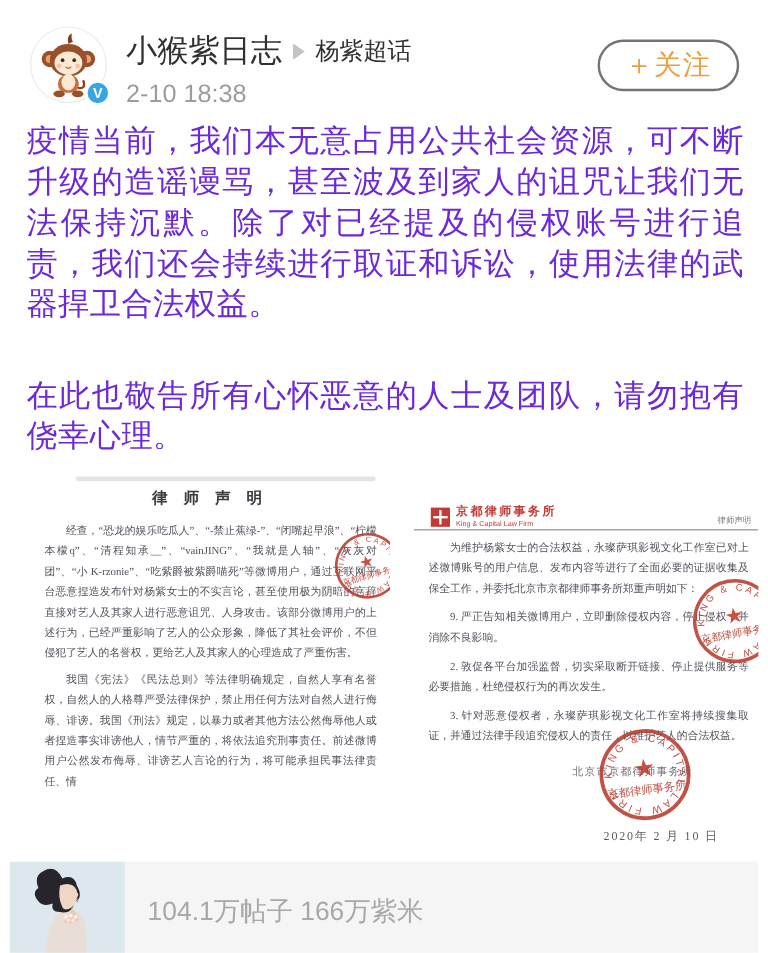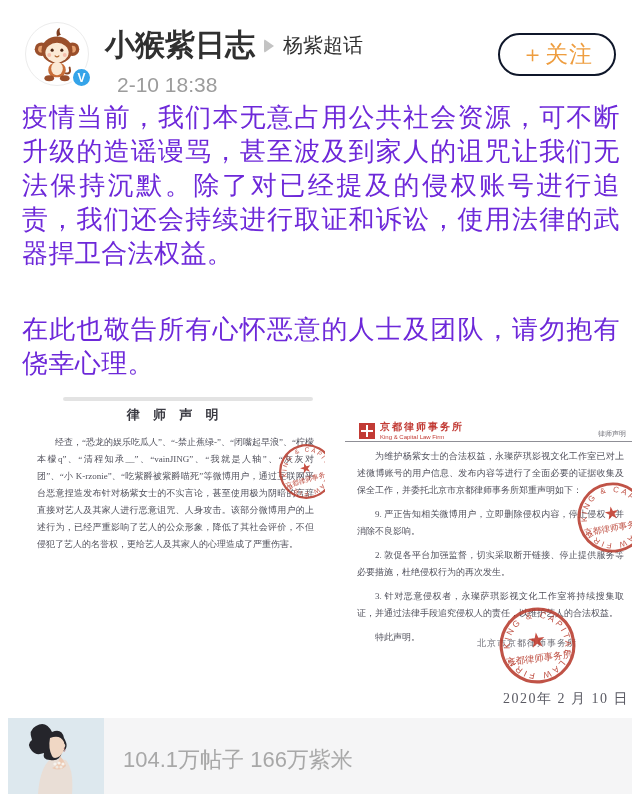--- a/index.html
+++ b/index.html
@@ -15,27 +15,27 @@
   .post-header { position:absolute; left:25px; top:22px; right:24px; height:66px; display:flex; align-items:flex-start; }
   .avatar-wrap { position:relative; width:64px; height:64px; flex:0 0 64px; cursor:pointer; }
   .avatar-ring { width:64px; height:64px; border-radius:50%; background:#fff; border:1px solid #ececec; overflow:hidden; }
   .v-badge {
     position:absolute; right:-3px; bottom:-2px; width:21px; height:21px; border-radius:50%;
     background:#35a4e9; border:2px solid #fff; color:#fff; font-size:12px; font-weight:bold;
     display:flex; align-items:center; justify-content:center;
   }
   .user-info { margin-left:16px; padding-top:3px; }
   .name-row { display:flex; align-items:center; gap:9px; }
-  .user-name { font-size:30px; color:#303030; font-weight:700; cursor:pointer; }
+  .user-name { font-size:26px; color:#303030; font-weight:400; cursor:pointer; }
   .chev { width:0; height:0; border-left:10px solid #c3c3c3; border-top:7px solid transparent; border-bottom:7px solid transparent; border-radius:2px; }
   .supertopic-link { font-size:20px; color:#303030; font-weight:500; cursor:pointer; }
-  .timestamp { margin-top:7px; font-size:21px; color:#9c9c9c;margin-left:12px; }
+  .timestamp { margin-top:7px; font-size:21px; color:#9c9c9c; }
   .follow-btn {
     margin-left:auto; margin-top:11px; height:43px; padding:0 21px;
-    border:2px solid #0f172a; border-radius:22px; background:#fff;
+    border:2px solid #737373; border-radius:22px; background:#fff;
     color:#ee9d3f; font-size:23px; display:flex; align-items:center; cursor:pointer;
     font-family:inherit; letter-spacing:1px;
   }
 
   
   .post-text { position:absolute; left:22px; right:20px; top:100px; }
   .post-text p { font-size:26px; line-height:34px; color:#6d28d9; text-align:justify; letter-spacing:0.4px; }
   .post-text p + p { margin-top:42px; }
 
   
@@ -58,21 +58,21 @@
     background-image:linear-gradient(#fff,#fff),linear-gradient(#fff,#fff);
     background-size:2px 12px,12px 2px; background-position:7px 2px,2px 7px; background-repeat:no-repeat; }
   .firm-names { margin-left:5px; line-height:1; }
   .firm-cn { font-size:10px; color:#c23b35; font-weight:bold; letter-spacing:2px; font-family:"Liberation Serif","DejaVu Serif",serif; }
   .firm-en { font-size:6px; color:#c23b35; margin-top:2px; }
   .firm-corner { margin-left:auto; align-self:flex-end; font-size:7px; color:#75757d; padding-bottom:2px; }
   .doc-body-r { padding:6px 8px 0 12px; }
   .doc-body-r p + p { margin-top:7px; }
   .doc-closing { margin-top:7px; }
   .doc-signature { position:absolute; left:132px; top:219px; font-size:9px; color:#6d6d76; letter-spacing:1px; font-family:"Liberation Serif","DejaVu Serif",serif; }
-  .doc-date { position:absolute; left:158px; top:272px; font-size:14px; color:#5a5a63; letter-spacing:1.5px; font-family:"Liberation Serif","DejaVu Serif",serif; }
+  .doc-date { position:absolute; left:158px; top:272px; font-size:10px; color:#5a5a63; letter-spacing:1.5px; font-family:"Liberation Serif","DejaVu Serif",serif; }
 
   .seal { position:absolute; opacity:.88; pointer-events:none; }
   .seal-left-doc { left:253px; top:47px; width:57px; height:57px; transform:rotate(-16deg); }
   .seal-edge { left:231px; top:63px; width:73px; height:73px; transform:rotate(-10deg); }
   .seal-big { left:153px; top:188px; width:79px; height:79px; transform:rotate(-7deg); }
 
   
   .topic-card { position:absolute; left:8px; top:718px; width:624px; height:78px; background:#f5f5f6; display:flex; cursor:pointer; }
   .topic-thumb { width:96px; height:78px; flex:0 0 96px; overflow:hidden; }
   .topic-texts { margin-left:19px; padding-top:17px; }
@@ -124,20 +124,21 @@
   <p>在此也敬告所有心怀恶意的人士及团队，请勿抱有侥幸心理。</p>
 </div>
 
 <div class="docs">
 
   <div class="doc doc-left">
     <div class="doc-strip"></div>
     <div class="doc-title">律 师 声 明</div>
     <div class="doc-body">
       <p>经查，“恐龙的娱乐吃瓜人”、“-禁止蕉绿-”、“闭嘴起早浪”、“柠檬本檬q”、“清程知承__”、“vainJING”、“我就是人轴”、“灰灰对团”、“小 K-rzonie”、“吃紫爵被紫爵喵死”等微博用户，通过互联网平台恶意捏造发布针对杨紫女士的不实言论，甚至使用极为阴暗的言辞直接对艺人及其家人进行恶意诅咒、人身攻击。该部分微博用户的上述行为，已经严重影响了艺人的公众形象，降低了其社会评价，不但侵犯了艺人的名誉权，更给艺人及其家人的心理造成了严重伤害。</p>
+      <p>我国《宪法》《民法总则》等法律明确规定，自然人享有名誉权，自然人的人格尊严受法律保护，禁止用任何方法对自然人进行侮辱、诽谤。我国《刑法》规定，以暴力或者其他方法公然侮辱他人或者捏造事实诽谤他人，情节严重的，将依法追究刑事责任。前述微博用户公然发布侮辱、诽谤艺人言论的行为，将可能承担民事法律责任、情</p>
     </div>
     <div class="seal seal-left-doc">
       <svg width="100%" height="100%" viewBox="0 0 100 100">
         <circle cx="50" cy="50" r="46" fill="none" stroke="#b83c2e" stroke-width="4"></circle>
         <defs>
             <path id="ring1" d="M 50,50 m -35,0 a 35,35 0 1,1 70,0 a 35,35 0 1,1 -70,0"></path>
           </defs>
         <text font-size="11" fill="#b83c2e" letter-spacing="3"><textPath href="#ring1">KING &amp; CAPITAL LAW FIRM</textPath></text>
         <text x="50" y="52" font-size="24" fill="#c0392b" text-anchor="middle">★</text>
         <text x="50" y="68" font-size="12" fill="#b83c2e" text-anchor="middle">京都律师事务所</text>
@@ -152,21 +153,20 @@
         <div class="firm-cn">京都律师事务所</div>
         <div class="firm-en">King &amp; Capital Law Firm</div>
       </div>
       <div class="firm-corner">律师声明</div>
     </div>
     <div class="doc-body-r">
       <p>为维护杨紫女士的合法权益，永璨萨琪影视文化工作室已对上述微博账号的用户信息、发布内容等进行了全面必要的证据收集及保全工作，并委托北京市京都律师事务所郑重声明如下：</p>
       <p>9. 严正告知相关微博用户，立即删除侵权内容，停止侵权，并消除不良影响。</p>
       <p>2. 敦促各平台加强监督，切实采取断开链接、停止提供服务等必要措施，杜绝侵权行为的再次发生。</p>
       <p>3. 针对恶意侵权者，永璨萨琪影视文化工作室将持续搜集取证，并通过法律手段追究侵权人的责任，以维护艺人的合法权益。</p>
-      <p class="doc-closing">特此声明。</p>
     </div>
     <div class="doc-signature">北京市京都律师事务所</div>
     <div class="doc-date">2020年 2 月 10 日</div>
     <div class="seal seal-edge">
       <svg width="100%" height="100%" viewBox="0 0 100 100">
         <circle cx="50" cy="50" r="46" fill="none" stroke="#b83c2e" stroke-width="4"></circle>
         <defs>
             <path id="ring2" d="M 50,50 m -35,0 a 35,35 0 1,1 70,0 a 35,35 0 1,1 -70,0"></path>
           </defs>
         <text font-size="11" fill="#b83c2e" letter-spacing="3"><textPath href="#ring2">KING &amp; CAPITAL LAW FIRM</textPath></text>

